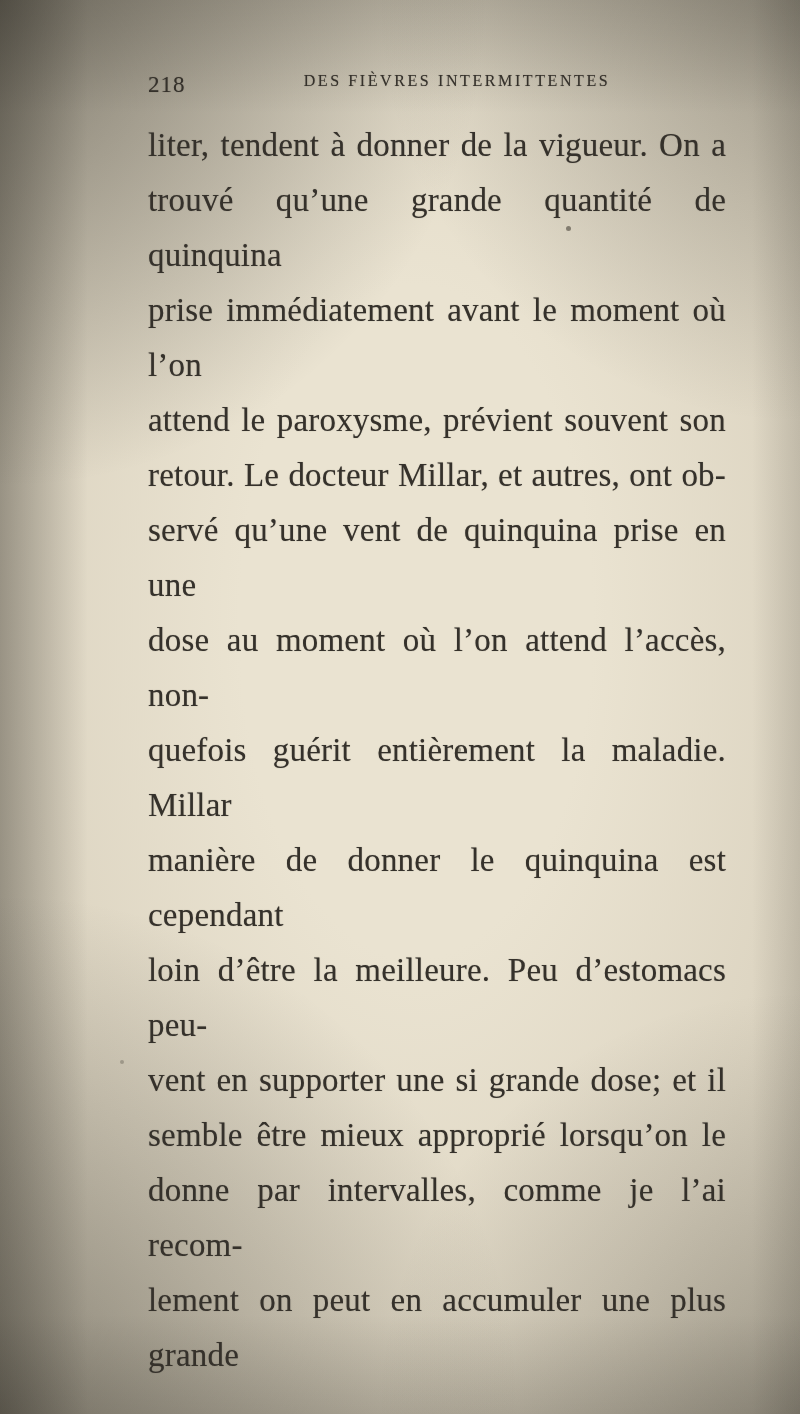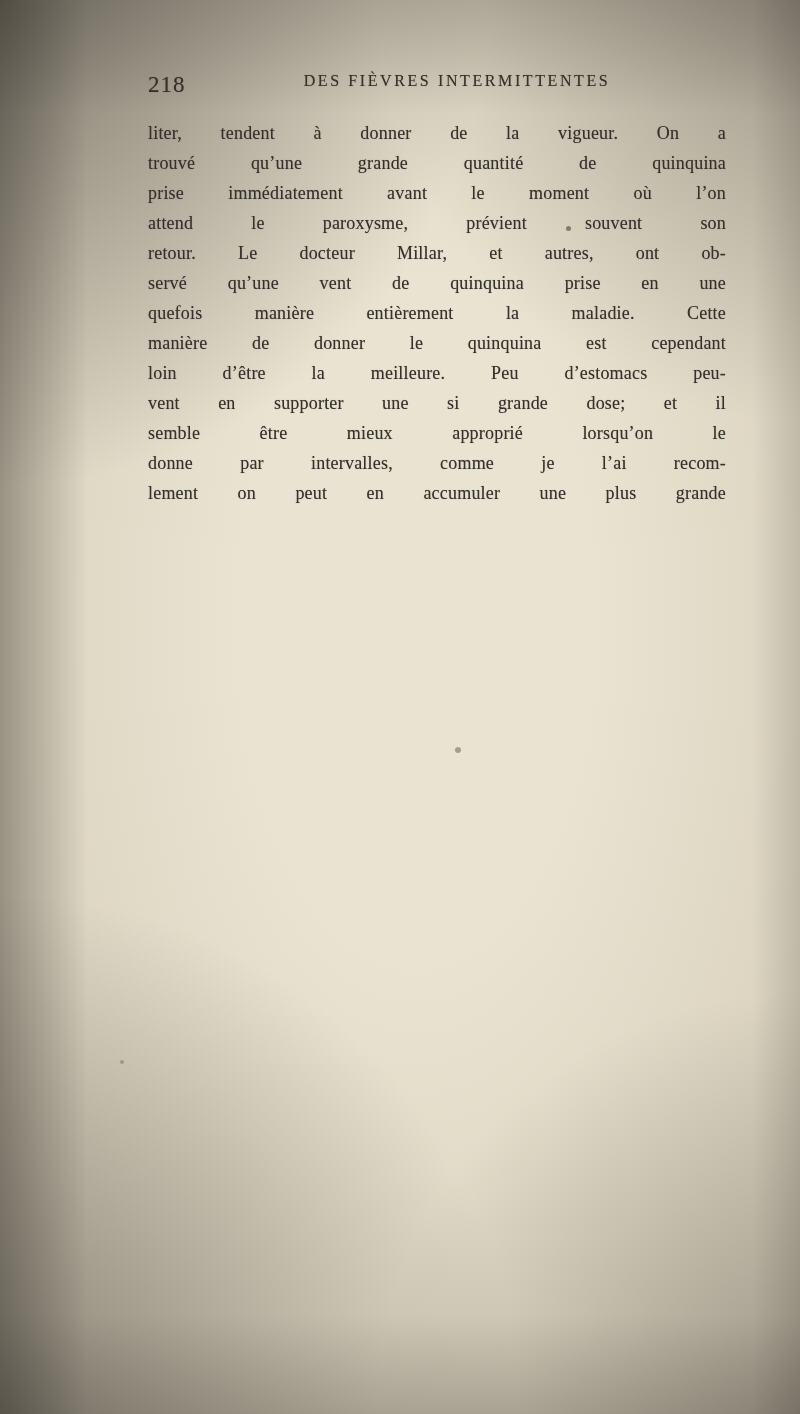--- a/index.html
+++ b/index.html
@@ -52,22 +52,22 @@
     white-space: nowrap;
   }
 
   .text-block {
     position: absolute;
     left: 148px;
     top: 118px;
     width: 578px;
   }
   .line {
-    font-size: 18px;
-    line-height: 30px;
+    font-size: 33px;
+    line-height: 55px;
     letter-spacing: 0.2px;
     white-space: normal;
     text-shadow: 0 0 1px rgba(53,49,43,0.42);
   }
   .line.j {
     text-align: justify;
     text-align-last: justify;
   }
 
   .speck {
@@ -89,21 +89,22 @@
     <span class="running-title">DES FIÈVRES INTERMITTENTES</span>
   </div>
 
   <div class="text-block" id="text-block">
       <div class="line j">liter, tendent à donner de la vigueur. On a</div>
       <div class="line j">trouvé qu’une grande quantité de quinquina</div>
       <div class="line j">prise immédiatement avant le moment où l’on</div>
       <div class="line j">attend le paroxysme, prévient souvent son</div>
       <div class="line j">retour. Le docteur Millar, et autres, ont ob-</div>
       <div class="line j">servé qu’une vent de quinquina prise en une</div>
-      <div class="line j">quefois manière entièrement la maladie. Cette</div>
+      <div class="line j">dose au moment où l’on attend l’accès, non-</div>
+      <div class="line j">quefois guérit entièrement la maladie. Millar</div>
       <div class="line j">manière de donner le quinquina est cependant</div>
       <div class="line j">loin d’être la meilleure. Peu d’estomacs peu-</div>
       <div class="line j">vent en supporter une si grande dose; et il</div>
       <div class="line j">semble être mieux approprié lorsqu’on le</div>
       <div class="line j">donne par intervalles, comme je l’ai recom-</div>
       <div class="line j">lement on peut en accumuler une plus grande</div>
     </div>
 
   <span class="speck s1"></span>
   <span class="speck s2"></span>

